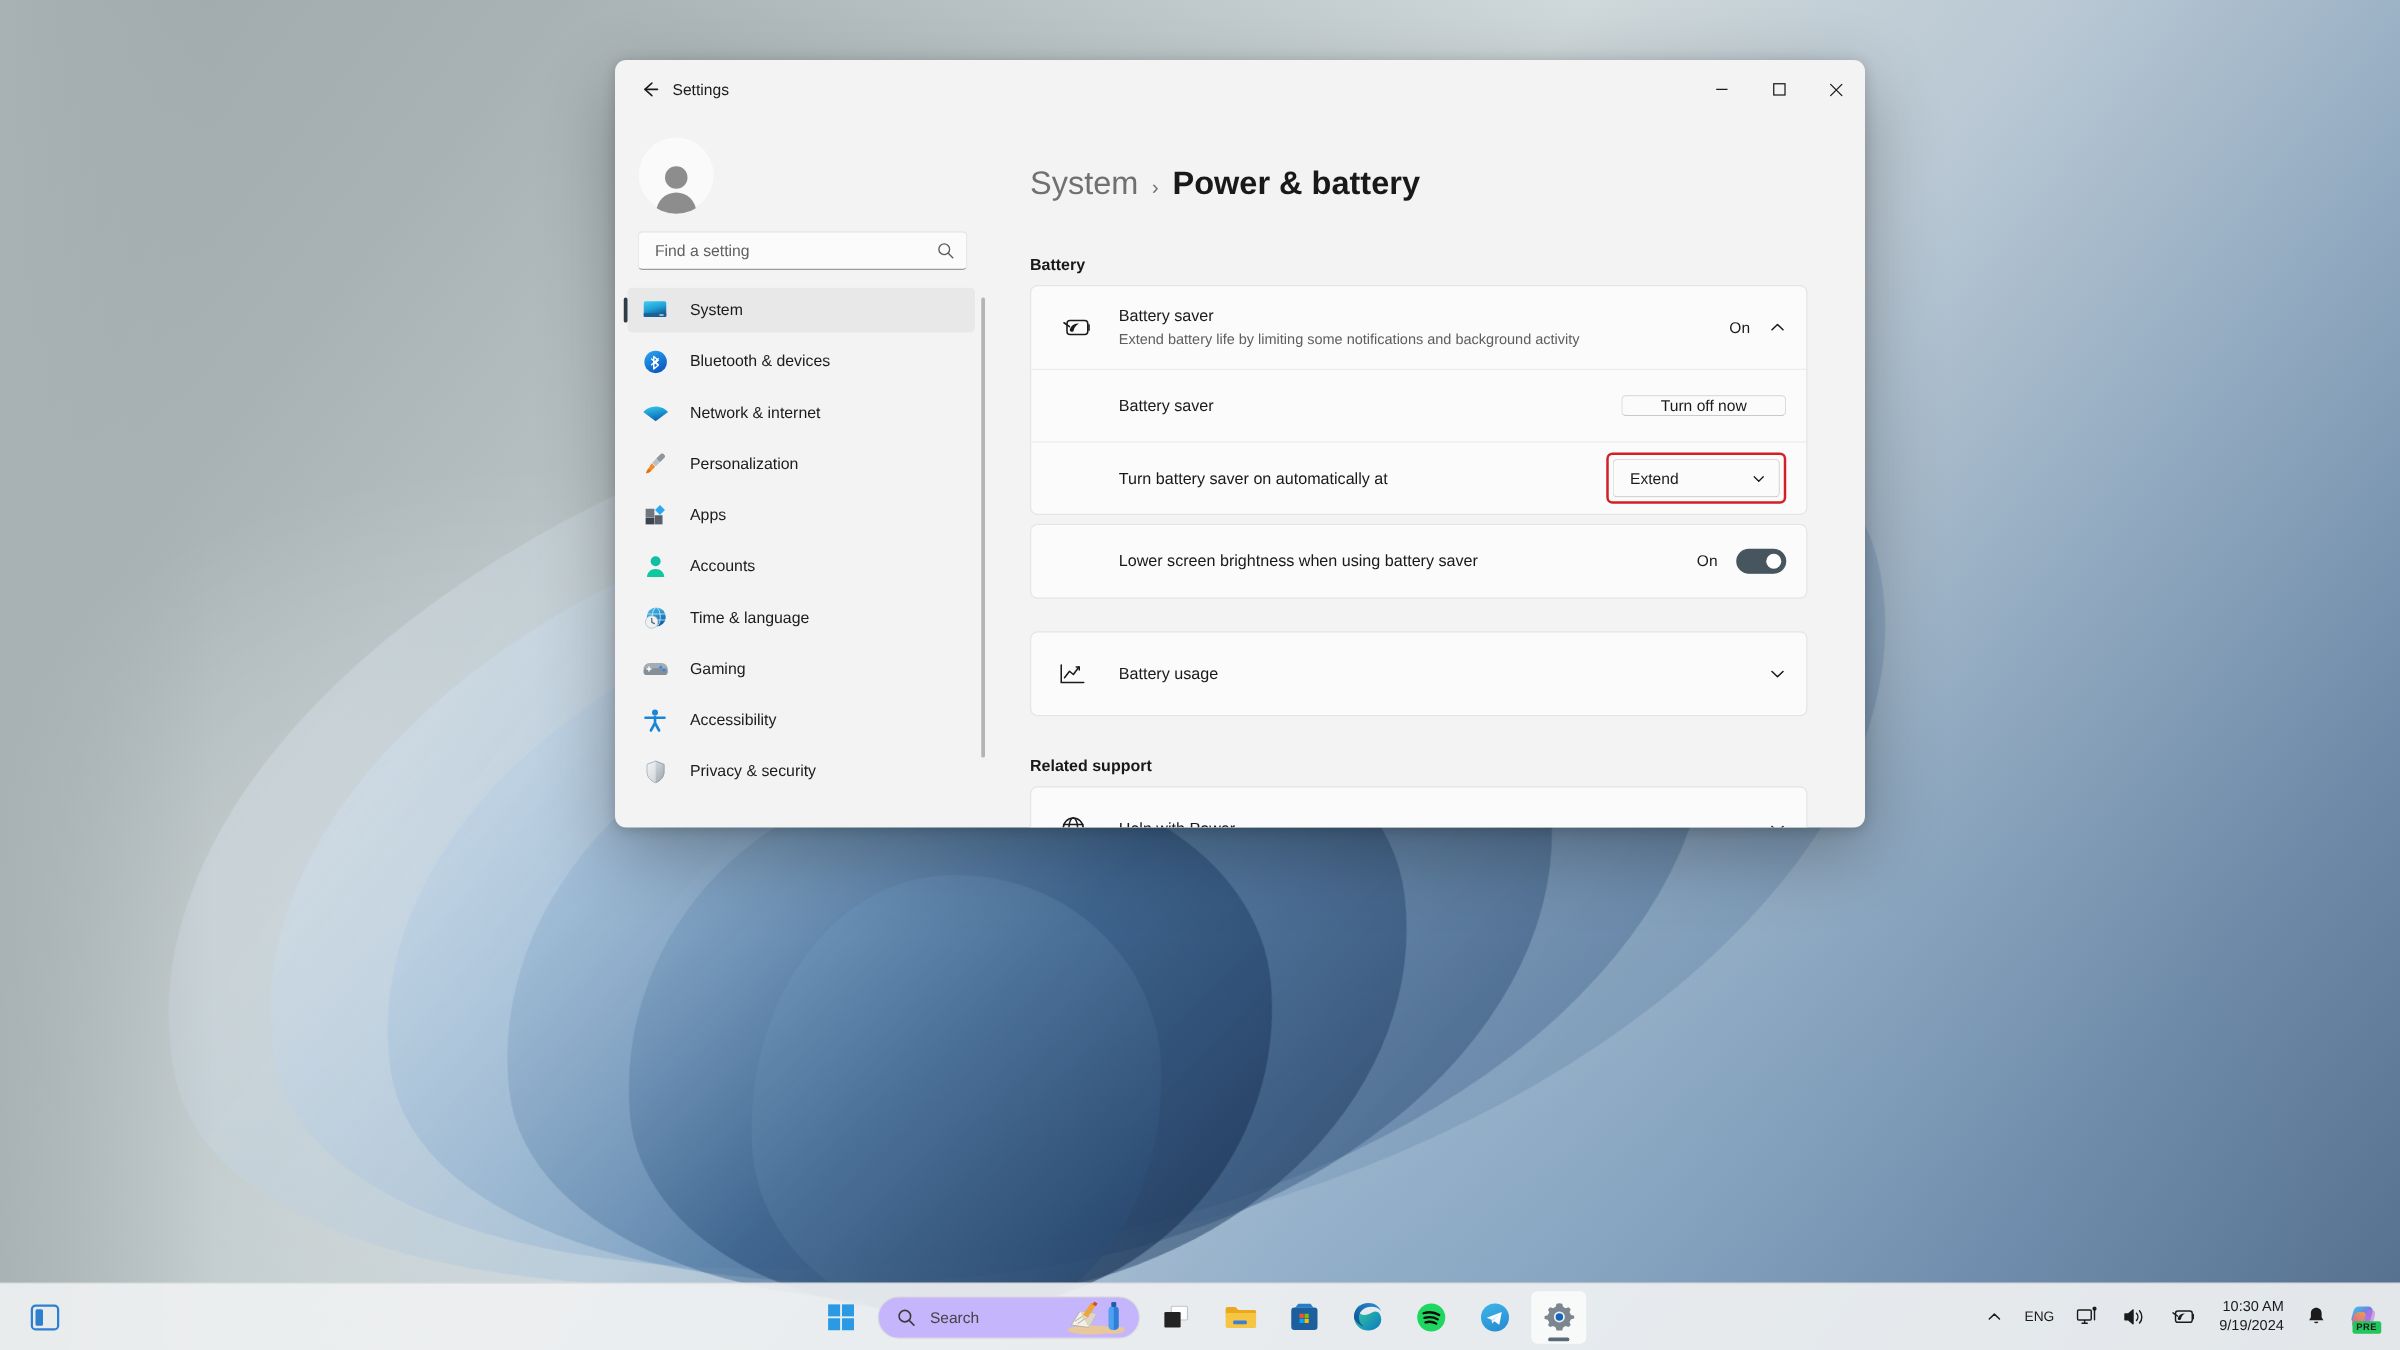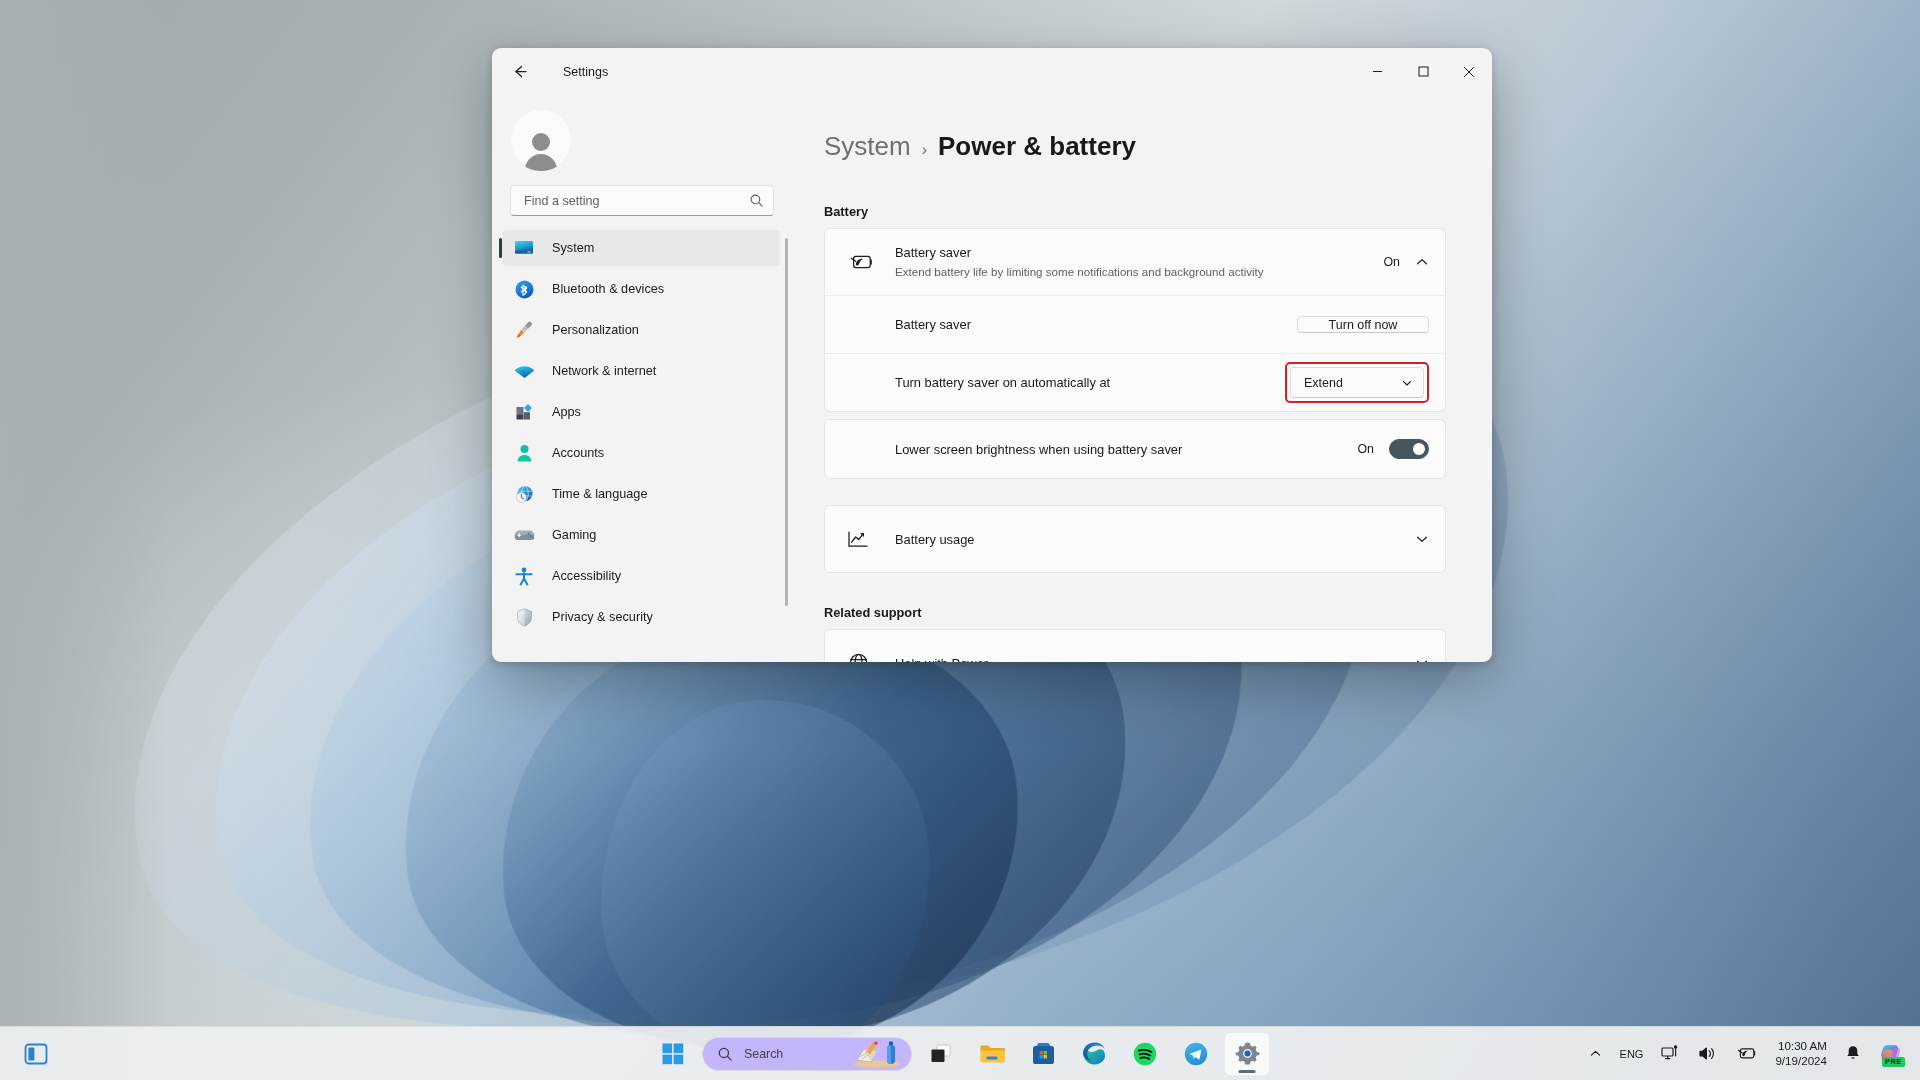--- a/index.html
+++ b/index.html
@@ -56,21 +56,21 @@
   .titlebar {
     height: 47px; flex: 0 0 47px;
     display: flex; align-items: center;
     position: relative;
   }
   .back-btn {
     width: 36px; height: 31px; margin-left: 9px;
     display: flex; align-items: center; justify-content: center;
     border-radius: 5px; cursor: pointer;
   }
-  .win-title { font-size: 12.5px; color: #1b1b1b; margin-left: 26px; }
+  .win-title { font-size: 12.5px; color: #1b1b1b; margin-left: 1px; }
   .wincontrols { position: absolute; right: 0; top: 0; display: flex; height: 47px; }
   .wc { width: 46px; height: 47px; display: flex; align-items: center; justify-content: center; cursor: pointer; }
 
   .body-area { flex: 1; display: flex; min-height: 0; }
 
   
   .sidebar {
     width: 302px; flex: 0 0 302px;
     padding: 0 0 0 0;
     display: flex; flex-direction: column;
@@ -331,43 +331,43 @@
                 </defs>
               <circle cx="9.5" cy="9.5" r="9" fill="url(#gBt)"></circle>
               <path d="M8 5.2l3.6 3-3.6 3V5.2zM8 9.2l3.6 3-3.6 3V9.2zM6.3 7.2l5.3 4.6M6.3 11.8L11.6 7" fill="none" stroke="#fff" stroke-width="1.15" stroke-linejoin="round" stroke-linecap="round"></path>
             </svg>
           </span>
           <span class="nav-label">Bluetooth &amp; devices</span>
         </div>
 
         <div class="navitem">
           <span class="nav-icon">
-            <svg width="20" height="20" viewBox="0 0 20 20">
-              <path d="M16.8 2.2c-.7-.7-1.6-.6-2.3.1L7.7 9.1l2.9 2.9 6.8-6.8c.7-.7.8-1.6.1-2.3z" fill="#b9bfc6"></path>
-              <path d="M16.8 2.2c-.7-.7-1.6-.6-2.3.1L11.2 5.6l2.9 2.9 3.3-3.3c.7-.7.8-1.6.1-2.3z" fill="#8e959d"></path>
-              <path d="M7.3 9.5l2.9 2.9-3.4 3.4c-.9.9-2.2 1.5-3.9 1.8.5-1.8 1-3 1.9-3.9l2.5-4.2z" fill="#f28b2b"></path>
-              <path d="M4.8 13.7c-.9.9-1.4 2.1-1.9 3.9 1.7-.3 3-.9 3.9-1.8l-2-2.1z" fill="#e06c16"></path>
-            </svg>
-          </span>
-          <span class="nav-label">Personalization</span>
-        </div>
-
-        <div class="navitem">
-          <span class="nav-icon">
             <svg width="21" height="16" viewBox="0 0 21 16">
               <defs>
                   <linearGradient id="gWf" x1="0" y1="0" x2="0.3" y2="1">
                 <stop offset="0" stop-color="#35cdef"></stop>
                     <stop offset="1" stop-color="#0a68b5"></stop>
                   </linearGradient>
                 </defs>
               <path d="M10.5 3.2C6.4 3.2 2.9 5 0.6 7.5l9.9 7.4L20.4 7.5C18.1 5 14.6 3.2 10.5 3.2z" fill="url(#gWf)"></path>
             </svg>
           </span>
           <span class="nav-label">Network &amp; internet</span>
+        </div>
+
+        <div class="navitem">
+          <span class="nav-icon">
+            <svg width="20" height="20" viewBox="0 0 20 20">
+              <path d="M16.8 2.2c-.7-.7-1.6-.6-2.3.1L7.7 9.1l2.9 2.9 6.8-6.8c.7-.7.8-1.6.1-2.3z" fill="#b9bfc6"></path>
+              <path d="M16.8 2.2c-.7-.7-1.6-.6-2.3.1L11.2 5.6l2.9 2.9 3.3-3.3c.7-.7.8-1.6.1-2.3z" fill="#8e959d"></path>
+              <path d="M7.3 9.5l2.9 2.9-3.4 3.4c-.9.9-2.2 1.5-3.9 1.8.5-1.8 1-3 1.9-3.9l2.5-4.2z" fill="#f28b2b"></path>
+              <path d="M4.8 13.7c-.9.9-1.4 2.1-1.9 3.9 1.7-.3 3-.9 3.9-1.8l-2-2.1z" fill="#e06c16"></path>
+            </svg>
+          </span>
+          <span class="nav-label">Personalization</span>
         </div>
 
         <div class="navitem">
           <span class="nav-icon">
             <svg width="19" height="19" viewBox="0 0 19 19">
               <rect x="1.5" y="4" width="7" height="7" fill="#6f7680"></rect>
               <rect x="1.5" y="11.2" width="7" height="5.3" fill="#3c434c"></rect>
               <rect x="8.8" y="9.2" width="6.2" height="7.3" fill="#575f69"></rect>
               <rect x="10.2" y="2.2" width="5.6" height="5.6" transform="rotate(45 13 5)" fill="#2ea7f2"></rect>
             </svg>

